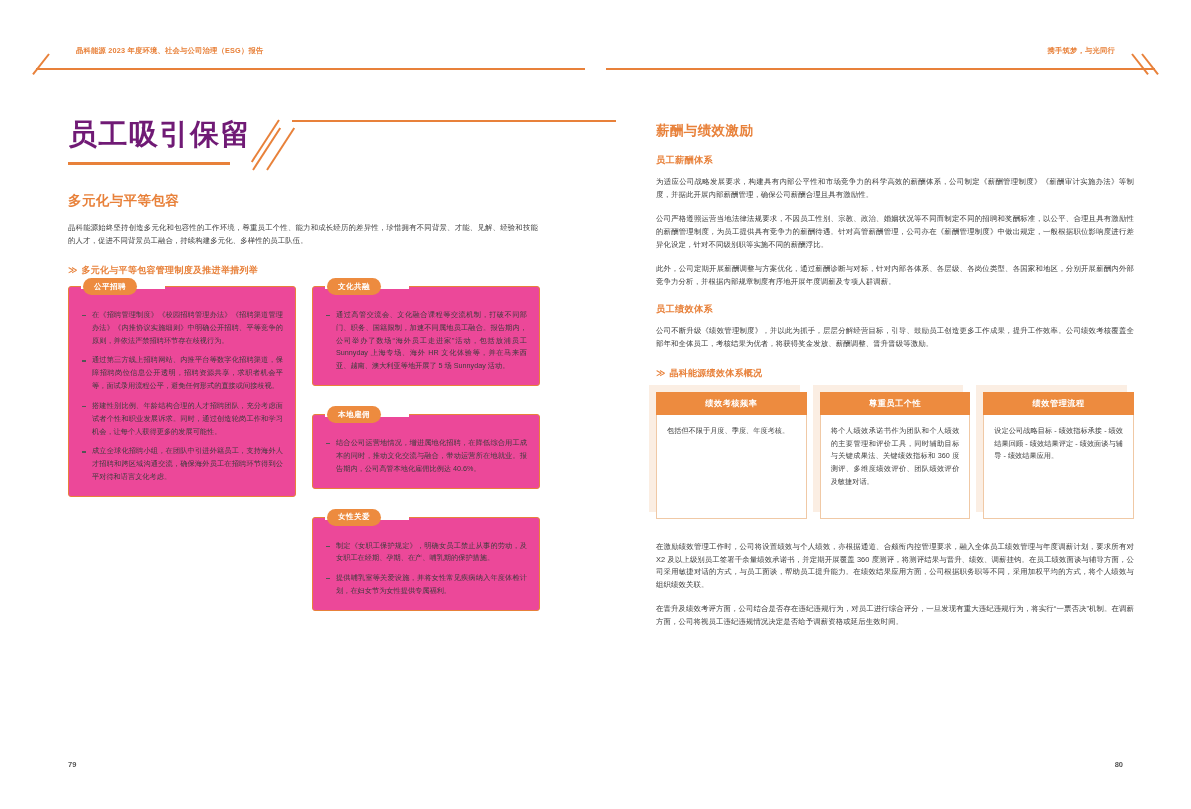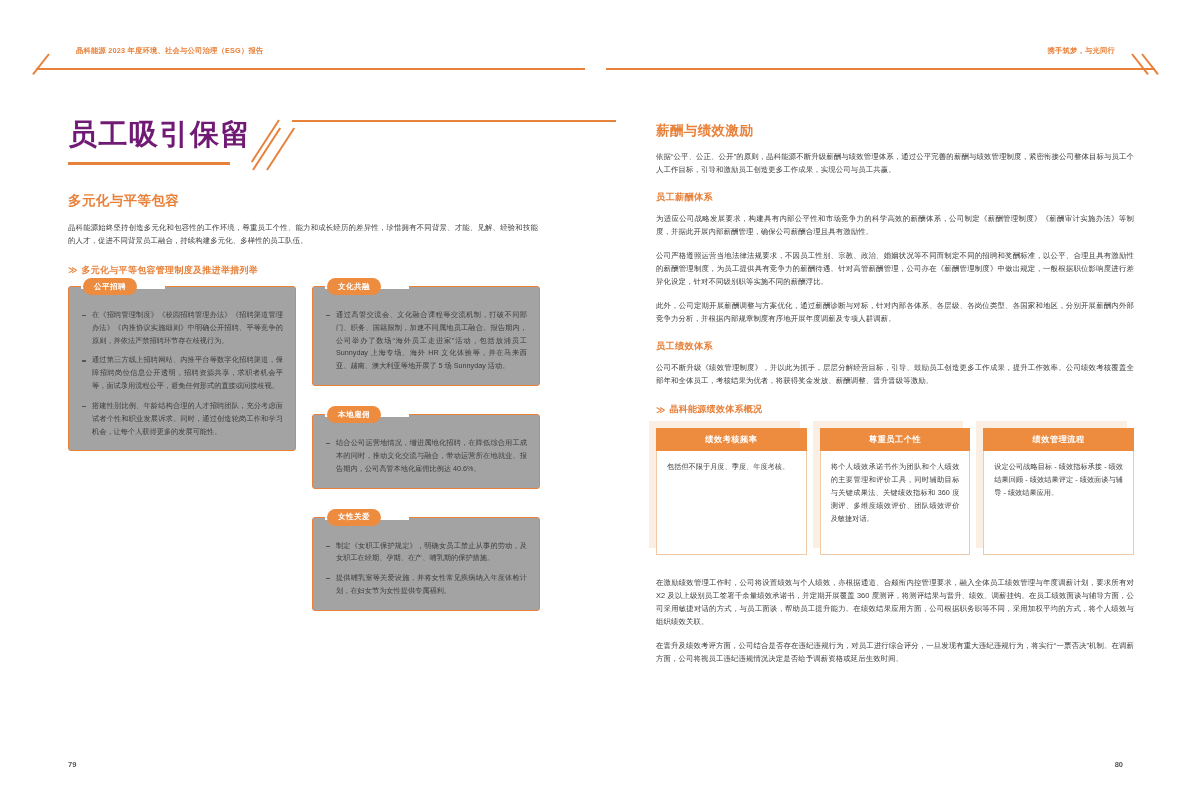--- a/index.html
+++ b/index.html
@@ -93,21 +93,21 @@
   .cards { position: absolute; left: 68px; top: 286px; width: 472px; }
   .card-cols { display: flex; gap: 16px; }
   .card-col { width: 228px; }
 
   .card {
     position: relative;
     border: 1.2px solid #E8813A;
     border-radius: 3px;
     padding: 22px 12px 12px 12px;
     margin-bottom: 28px;
-    background: #a3a3a3;
+    background: #ec4899;
   }
   
   .card::before {
     content: ""; position: absolute; left: 12px; top: -2px;
     width: 84px; height: 4px; background: #fff;
   }
   .card-pill {
     position: absolute; left: 14px; top: -9px;
     background: #ED8B3F; color: #fff;
     font-size: 7.6px; font-weight: bold; letter-spacing: .4px;
@@ -202,20 +202,21 @@
       <div class="card-cols">
 
         <div class="card-col">
 
           <div class="card">
             <div class="card-pill">公平招聘</div>
             <ul>
               <li>在《招聘管理制度》《校园招聘管理办法》《招聘渠道管理办法》《内推协议实施细则》中明确公开招聘、平等竞争的原则，并依法严禁招聘环节存在歧视行为。</li>
               <li>通过第三方线上招聘网站、内推平台等数字化招聘渠道，保障招聘岗位信息公开透明，招聘资源共享，求职者机会平等，面试录用流程公平，避免任何形式的直接或间接歧视。</li>
               <li>搭建性别比例、年龄结构合理的人才招聘团队，充分考虑面试者个性和职业发展诉求。同时，通过创造轮岗工作和学习机会，让每个人获得更多的发展可能性。</li>
+              <li>成立全球化招聘小组，在团队中引进外籍员工，支持海外人才招聘和跨区域沟通交流，确保海外员工在招聘环节得到公平对待和语言文化考虑。</li>
             </ul>
           </div>
 
         </div>
 
         <div class="card-col">
 
           <div class="card">
             <div class="card-pill">文化共融</div>
             <ul>
@@ -251,21 +252,20 @@
       <div class="hdr-slash">
         <i class="s1"></i>
           <i class="s2"></i>
       </div>
       <div class="hdr-text">携手筑梦，与光同行</div>
       <div class="hdr-rule"></div>
     </div>
 
     <div class="rc">
       <div class="h2">薪酬与绩效激励</div>
-      <div class="body-p">依据“公平、公正、公开”的原则，晶科能源不断升级薪酬与绩效管理体系，通过公平完善的薪酬与绩效管理制度，紧密衔接公司整体目标与员工个人工作目标，引导和激励员工创造更多工作成果，实现公司与员工共赢。</div>
 
       <div class="h3">员工薪酬体系</div>
       <div class="body-p">为适应公司战略发展要求，构建具有内部公平性和市场竞争力的科学高效的薪酬体系，公司制定《薪酬管理制度》《薪酬审计实施办法》等制度，并据此开展内部薪酬管理，确保公司薪酬合理且具有激励性。</div>
       <div class="body-p">公司严格遵照运营当地法律法规要求，不因员工性别、宗教、政治、婚姻状况等不同而制定不同的招聘和奖酬标准，以公平、合理且具有激励性的薪酬管理制度，为员工提供具有竞争力的薪酬待遇。针对高管薪酬管理，公司亦在《薪酬管理制度》中做出规定，一般根据职位影响度进行差异化设定，针对不同级别职等实施不同的薪酬浮比。</div>
       <div class="body-p">此外，公司定期开展薪酬调整与方案优化，通过薪酬诊断与对标，针对内部各体系、各层级、各岗位类型、各国家和地区，分别开展薪酬内外部竞争力分析，并根据内部规章制度有序地开展年度调薪及专项人群调薪。</div>
 
       <div class="h3">员工绩效体系</div>
       <div class="body-p">公司不断升级《绩效管理制度》，并以此为抓手，层层分解经营目标，引导、鼓励员工创造更多工作成果，提升工作效率。公司绩效考核覆盖全部年和全体员工，考核结果为优者，将获得奖金发放、薪酬调整、晋升晋级等激励。</div>
 
       <div class="bullet-head perf-head">

